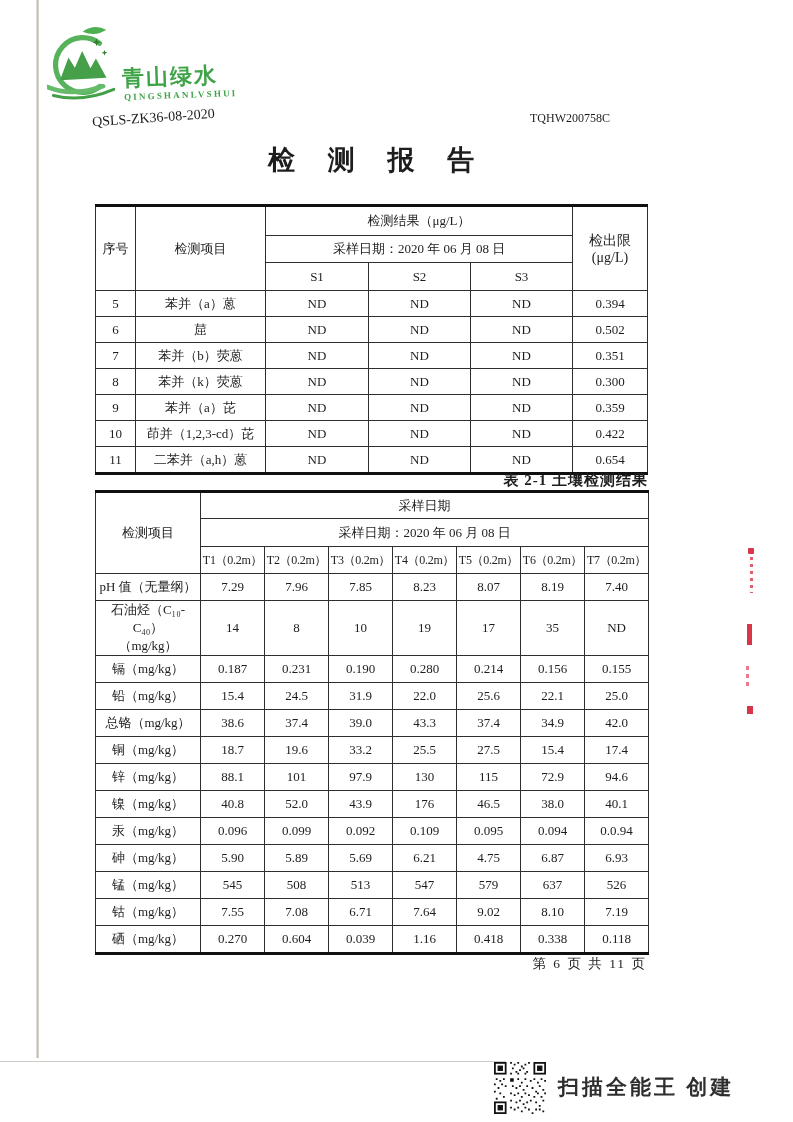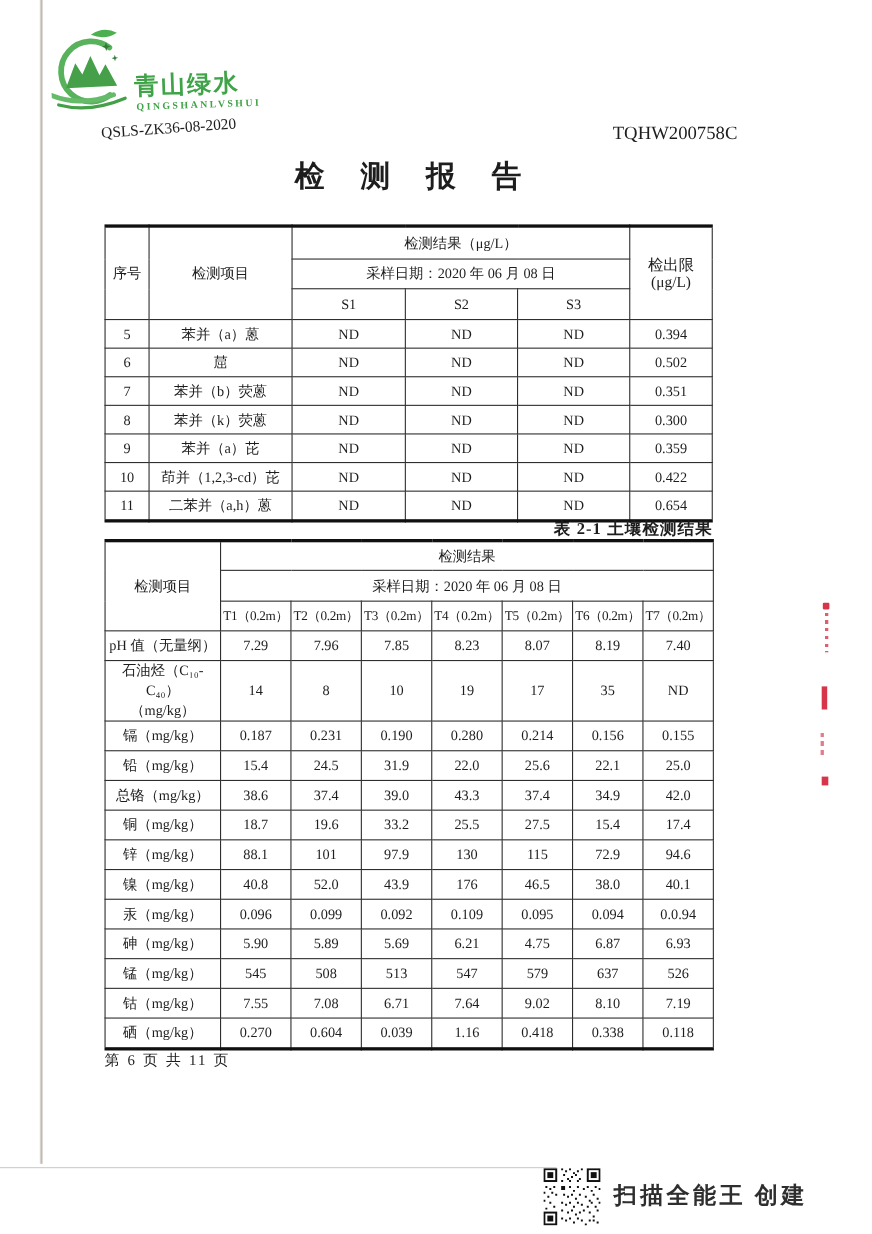--- a/index.html
+++ b/index.html
@@ -13,21 +13,21 @@
     background:linear-gradient(to right,#efece7,#bdb8b0 55%,#e5e2dc);}
   .edge-bottom{position:absolute;left:0;top:1061px;width:506px;height:1px;background:#cfccc6;}
 
   
   .logo-wrap{position:absolute;left:46px;top:24px;transform:rotate(-3deg);}
   .logo-cn{position:absolute;left:122px;top:62px;font-size:22px;font-weight:700;
     letter-spacing:2px;color:#3fa348;transform:rotate(-2deg);}
   .logo-en{position:absolute;left:124px;top:90px;font-size:9px;font-weight:700;
     letter-spacing:2.2px;color:#3fa348;transform:rotate(-2deg);}
   .doc-code-left{position:absolute;left:92px;top:110px;font-size:14px;transform:rotate(-4deg);}
-  .doc-code-right{position:absolute;left:557px;top:111px;font-size:17px;}
+  .doc-code-right{position:absolute;left:530px;top:111px;font-size:12px;}
   .report-title{position:absolute;left:95px;top:142px;width:552px;text-align:center;
     font-size:27px;font-weight:700;letter-spacing:13px;text-indent:13px;font-family:Liberation Serif, serif;}
 
   
   table{border-collapse:collapse;table-layout:fixed;
     font-family:"Liberation Serif","DejaVu Serif",serif;color:#1d1d1d;}
   td{border:1px solid #2e2e2e;text-align:center;vertical-align:middle;
     padding:0 1px;font-size:13px;white-space:pre-line;overflow:hidden;}
   .tbl{position:absolute;left:95px;}
   .t1{top:204px;width:552px;border-top:3px solid #101010;border-bottom:3px solid #101010;}
@@ -39,21 +39,21 @@
   .t2 .hr1 td{height:25px;}
   .t2 .hr2 td{height:27px;}
   .t2 .hr3 td{height:26px;font-size:12px;letter-spacing:-0.3px;}
   .t2 .dr td{height:26px;}
   .t2 .dr-tall td{height:40px;}
   .limit-head{font-size:14px;}
   .t2-title{position:absolute;left:95px;top:471px;width:553px;text-align:right;
     font-size:15px;font-weight:700;letter-spacing:1px;}
 
   
-  .page-footer{position:absolute;left:95px;top:955px;width:552px;text-align:left;
+  .page-footer{position:absolute;left:95px;top:955px;width:552px;text-align:right;
     font-size:13.5px;letter-spacing:2px;}
 
   
   .seal-dot-1{position:absolute;left:748px;top:548px;width:6px;height:6px;background:#d6354a;border-radius:1px;}
   .seal-squiggle{position:absolute;left:750px;top:557px;width:3px;height:36px;opacity:.8;
     background:repeating-linear-gradient(#d6354a 0 3px,transparent 3px 7px);}
   .seal-bar{position:absolute;left:747px;top:624px;width:5px;height:21px;background:#d6354a;}
   .seal-faint{position:absolute;left:746px;top:666px;width:3px;height:24px;opacity:.65;
     background:repeating-linear-gradient(#d6354a 0 4px,transparent 4px 8px);}
   .seal-dot-2{position:absolute;left:747px;top:706px;width:6px;height:8px;background:#d6354a;}
@@ -178,21 +178,21 @@
       <col style="width:64px">
       <col style="width:64px">
     <col style="width:64px">
       <col style="width:64px">
       <col style="width:64px">
       <col style="width:64px">
   </colgroup>
   <tbody>
       <tr class="hr1">
     <td rowspan="3">检测项目</td>
-    <td colspan="7">检测结果</td>
+    <td colspan="7">采样日期</td>
   </tr>
   <tr class="hr2">
     <td colspan="7">采样日期：2020 年 06 月 08 日</td>
   </tr>
   <tr class="hr3">
     <td>T1（0.2m）</td>
     <td>T2（0.2m）</td>
     <td>T3（0.2m）</td>
     <td>T4（0.2m）</td>
     <td>T5（0.2m）</td>

